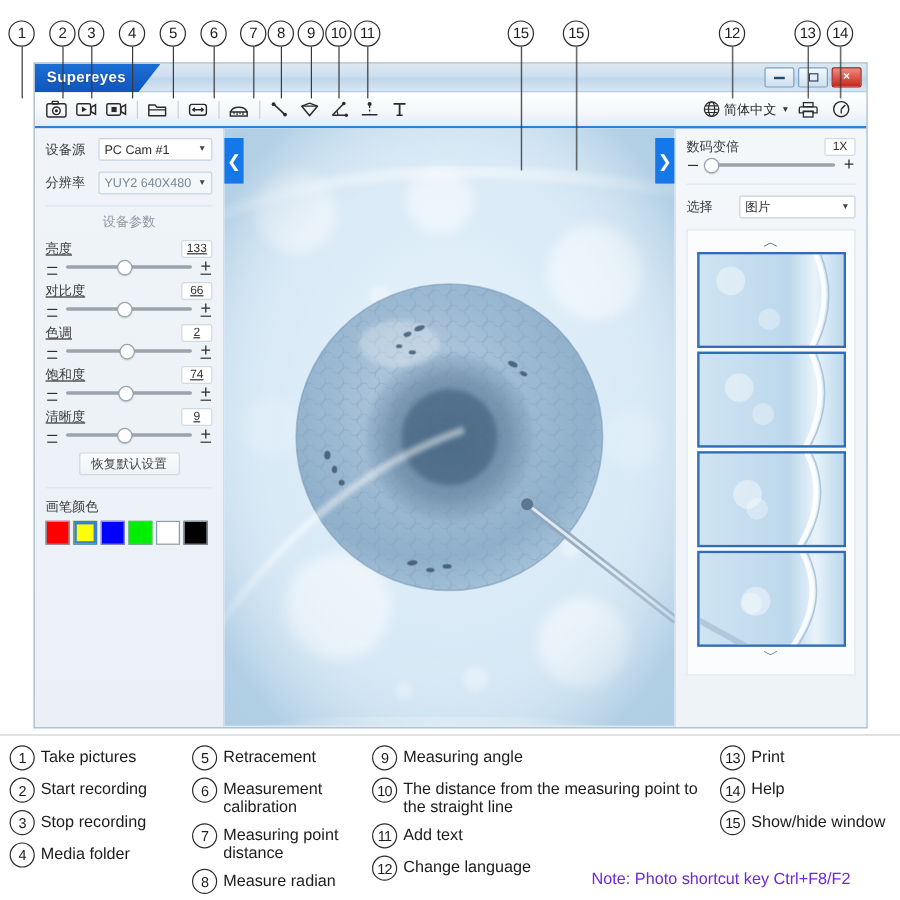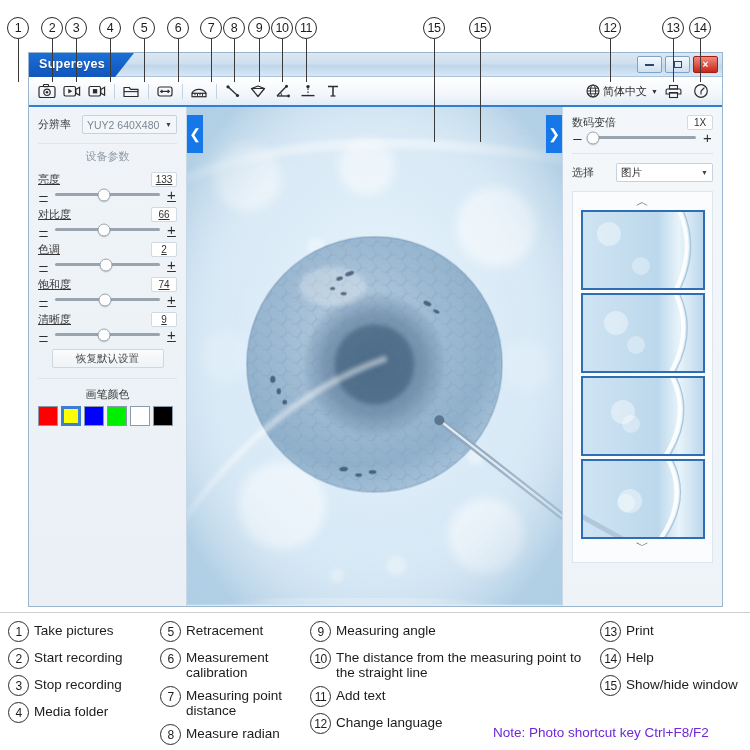--- a/index.html
+++ b/index.html
@@ -144,27 +144,27 @@
     position: relative;
   }
   .thumb {
     position: absolute; top: 50%; transform: translate(-50%,-50%);
     width: 13px; height: 13px; border-radius: 50%;
     background: #fdfdfd; border: 1px solid #9aa4ae;
     box-shadow: 0 1px 1px rgba(0,0,0,.14);
   }
   .reset-btn {
     margin: 9px auto 0 auto;
-    width: 112px; height: 19px;
+    width: 84px; height: 19px;
     border: 1px solid #cdd8e2; border-radius: 2px;
     background: linear-gradient(to bottom,#fbfcfd,#eef3f7);
     font-size: 10.5px; color: #4a4a4a;
     display: flex; align-items: center; justify-content: center;
   }
-  .pen-title { font-size: 11px; color: #3b3b3b; margin: 8px 0 4px 0; text-align: center; }
+  .pen-title { font-size: 11px; color: #3b3b3b; margin: 8px 0 4px 0; }
   .swatches { display: flex; gap: 3px; }
   .sw { width: 20px; height: 20px; border: 1px solid #8a9aa8; }
   .sw.sel { outline: 2px solid #3b7fd4; outline-offset: -3px; border-color: #3b7fd4; }
 
   
   #video-area {
     flex: 1;
     position: relative;
     overflow: hidden;
     background: #dceaf5;
@@ -390,20 +390,27 @@
           <path d="M8 8 L11.4 4.6" stroke="#2b2b2b" stroke-width="1.2"></path>
           <path d="M8 8 L8 11.6" stroke="#2b2b2b" stroke-width="1.1"></path>
         </svg>
       </div>
     </div>
   </div>
 
   <div id="body-split">
 
     <div id="left-panel">
+      <div class="fld-row">
+        <span class="fld-label">设备源</span>
+        <span class="combo">
+          <span class="cv">PC Cam #1</span>
+          <span class="carr">▼</span>
+        </span>
+      </div>
       <div class="fld-row">
         <span class="fld-label">分辨率</span>
         <span class="combo muted">
           <span class="cv">YUY2 640X480</span>
           <span class="carr">▼</span>
         </span>
       </div>
       <div class="divider"></div>
       <div class="section-title">设备参数</div>
       <div id="slider-list">

